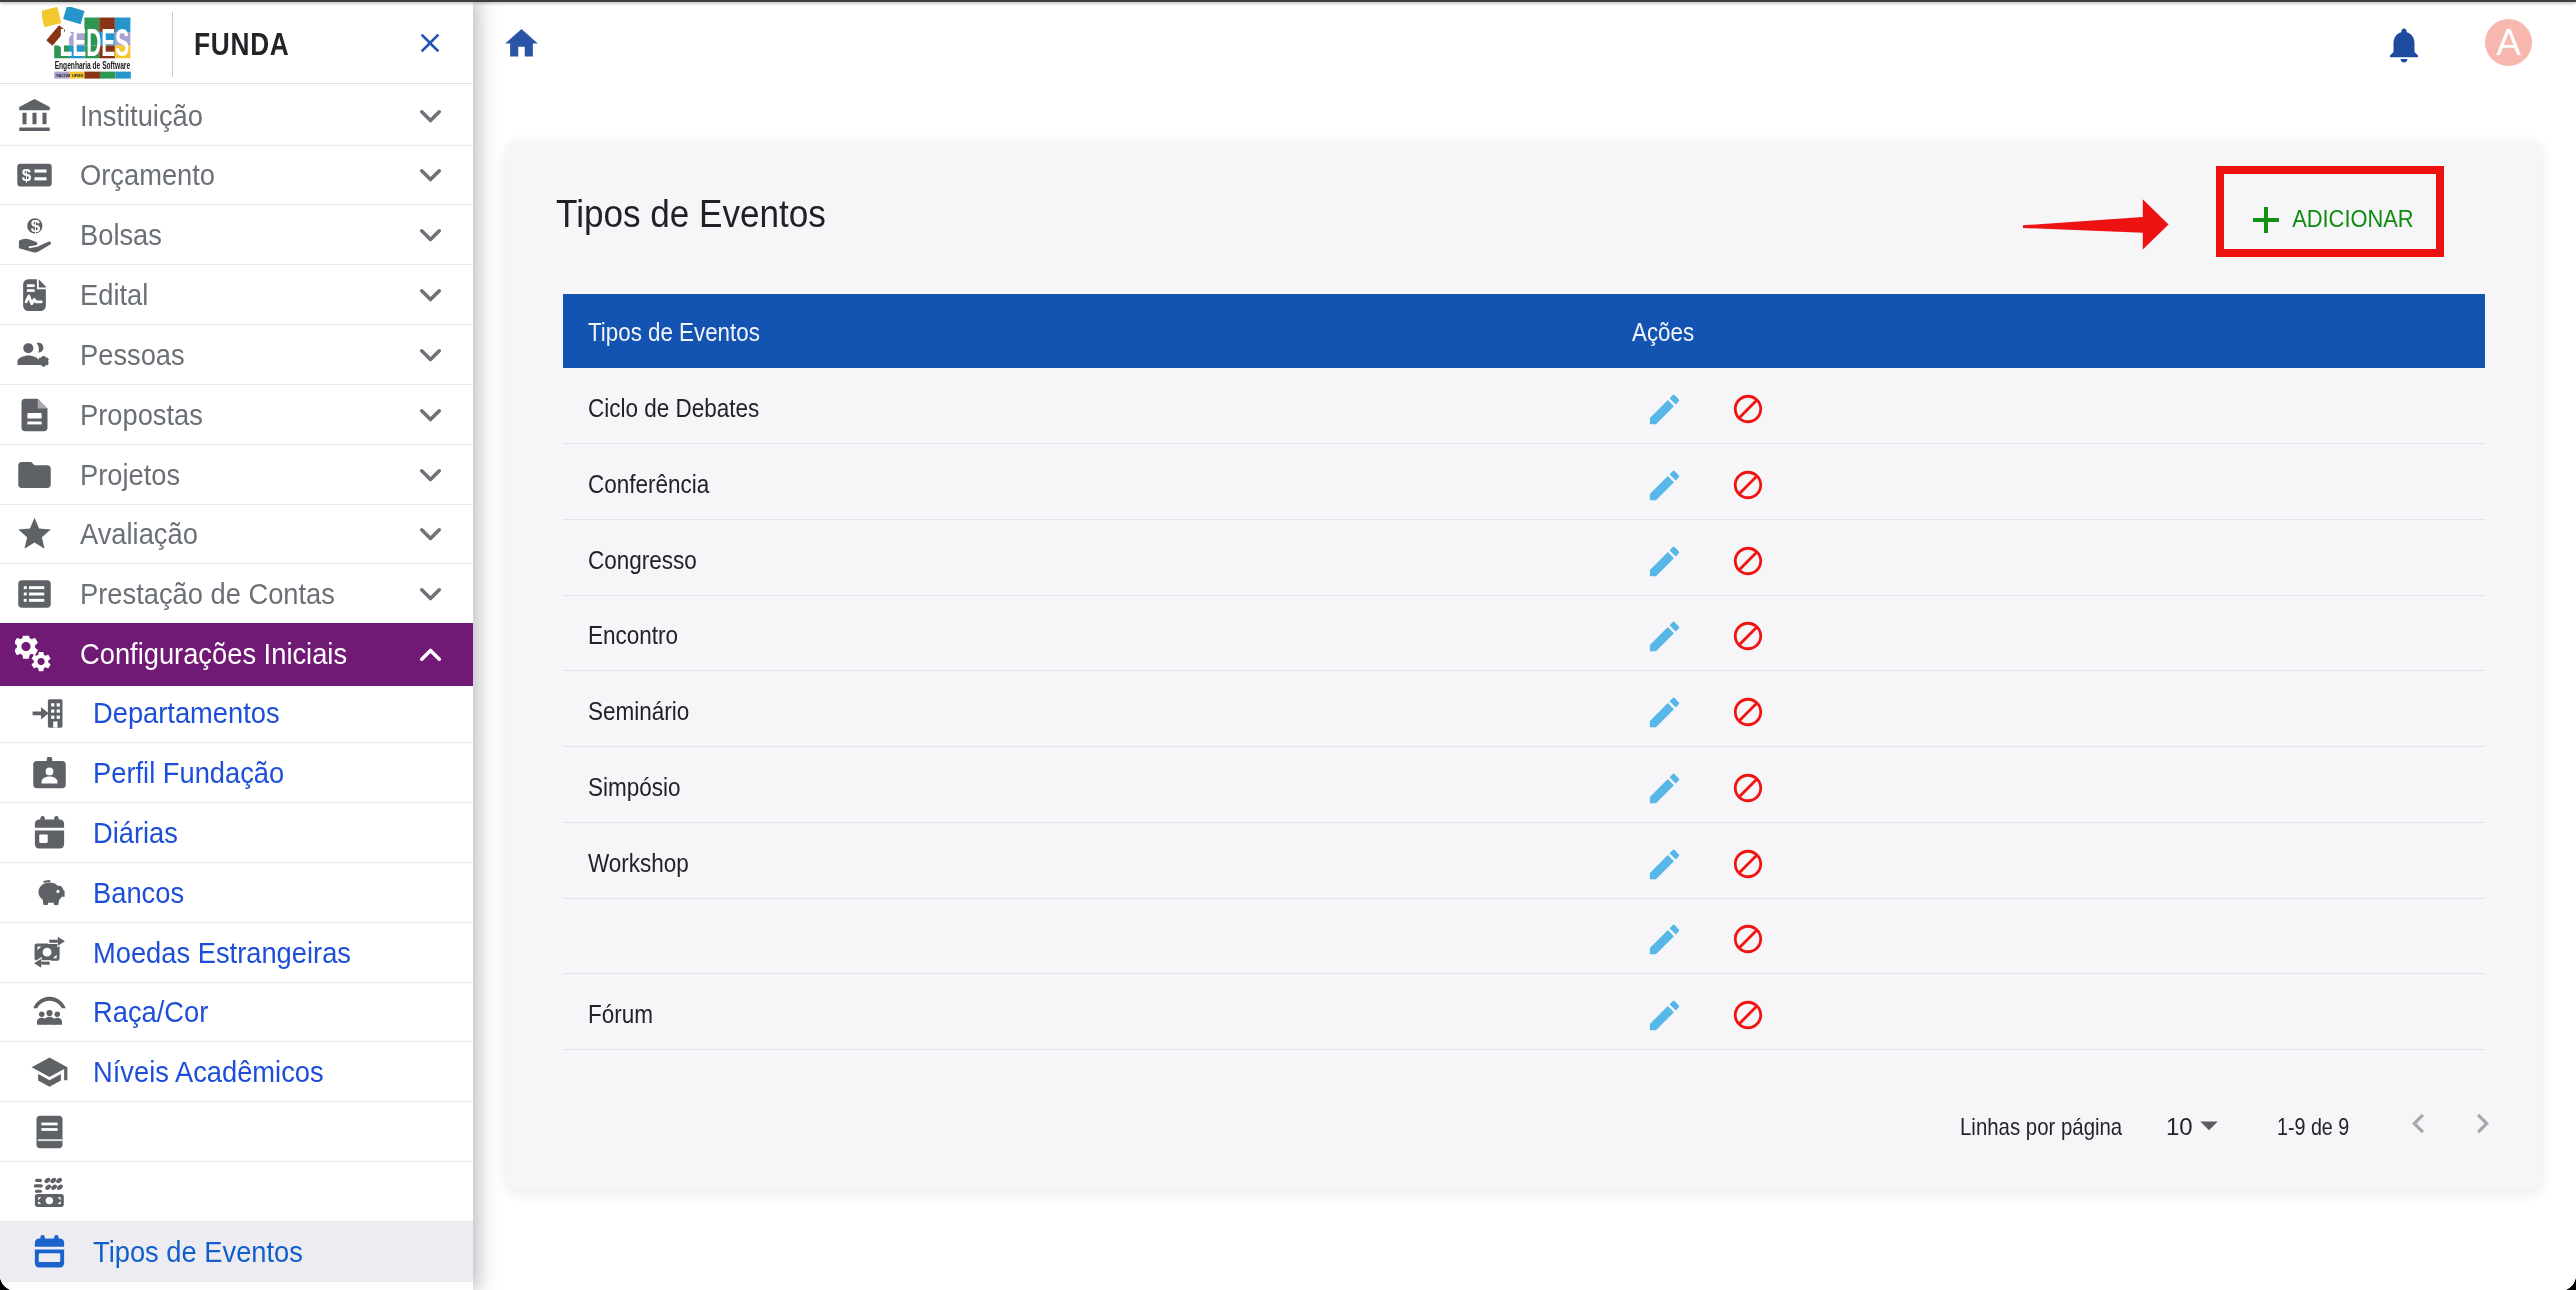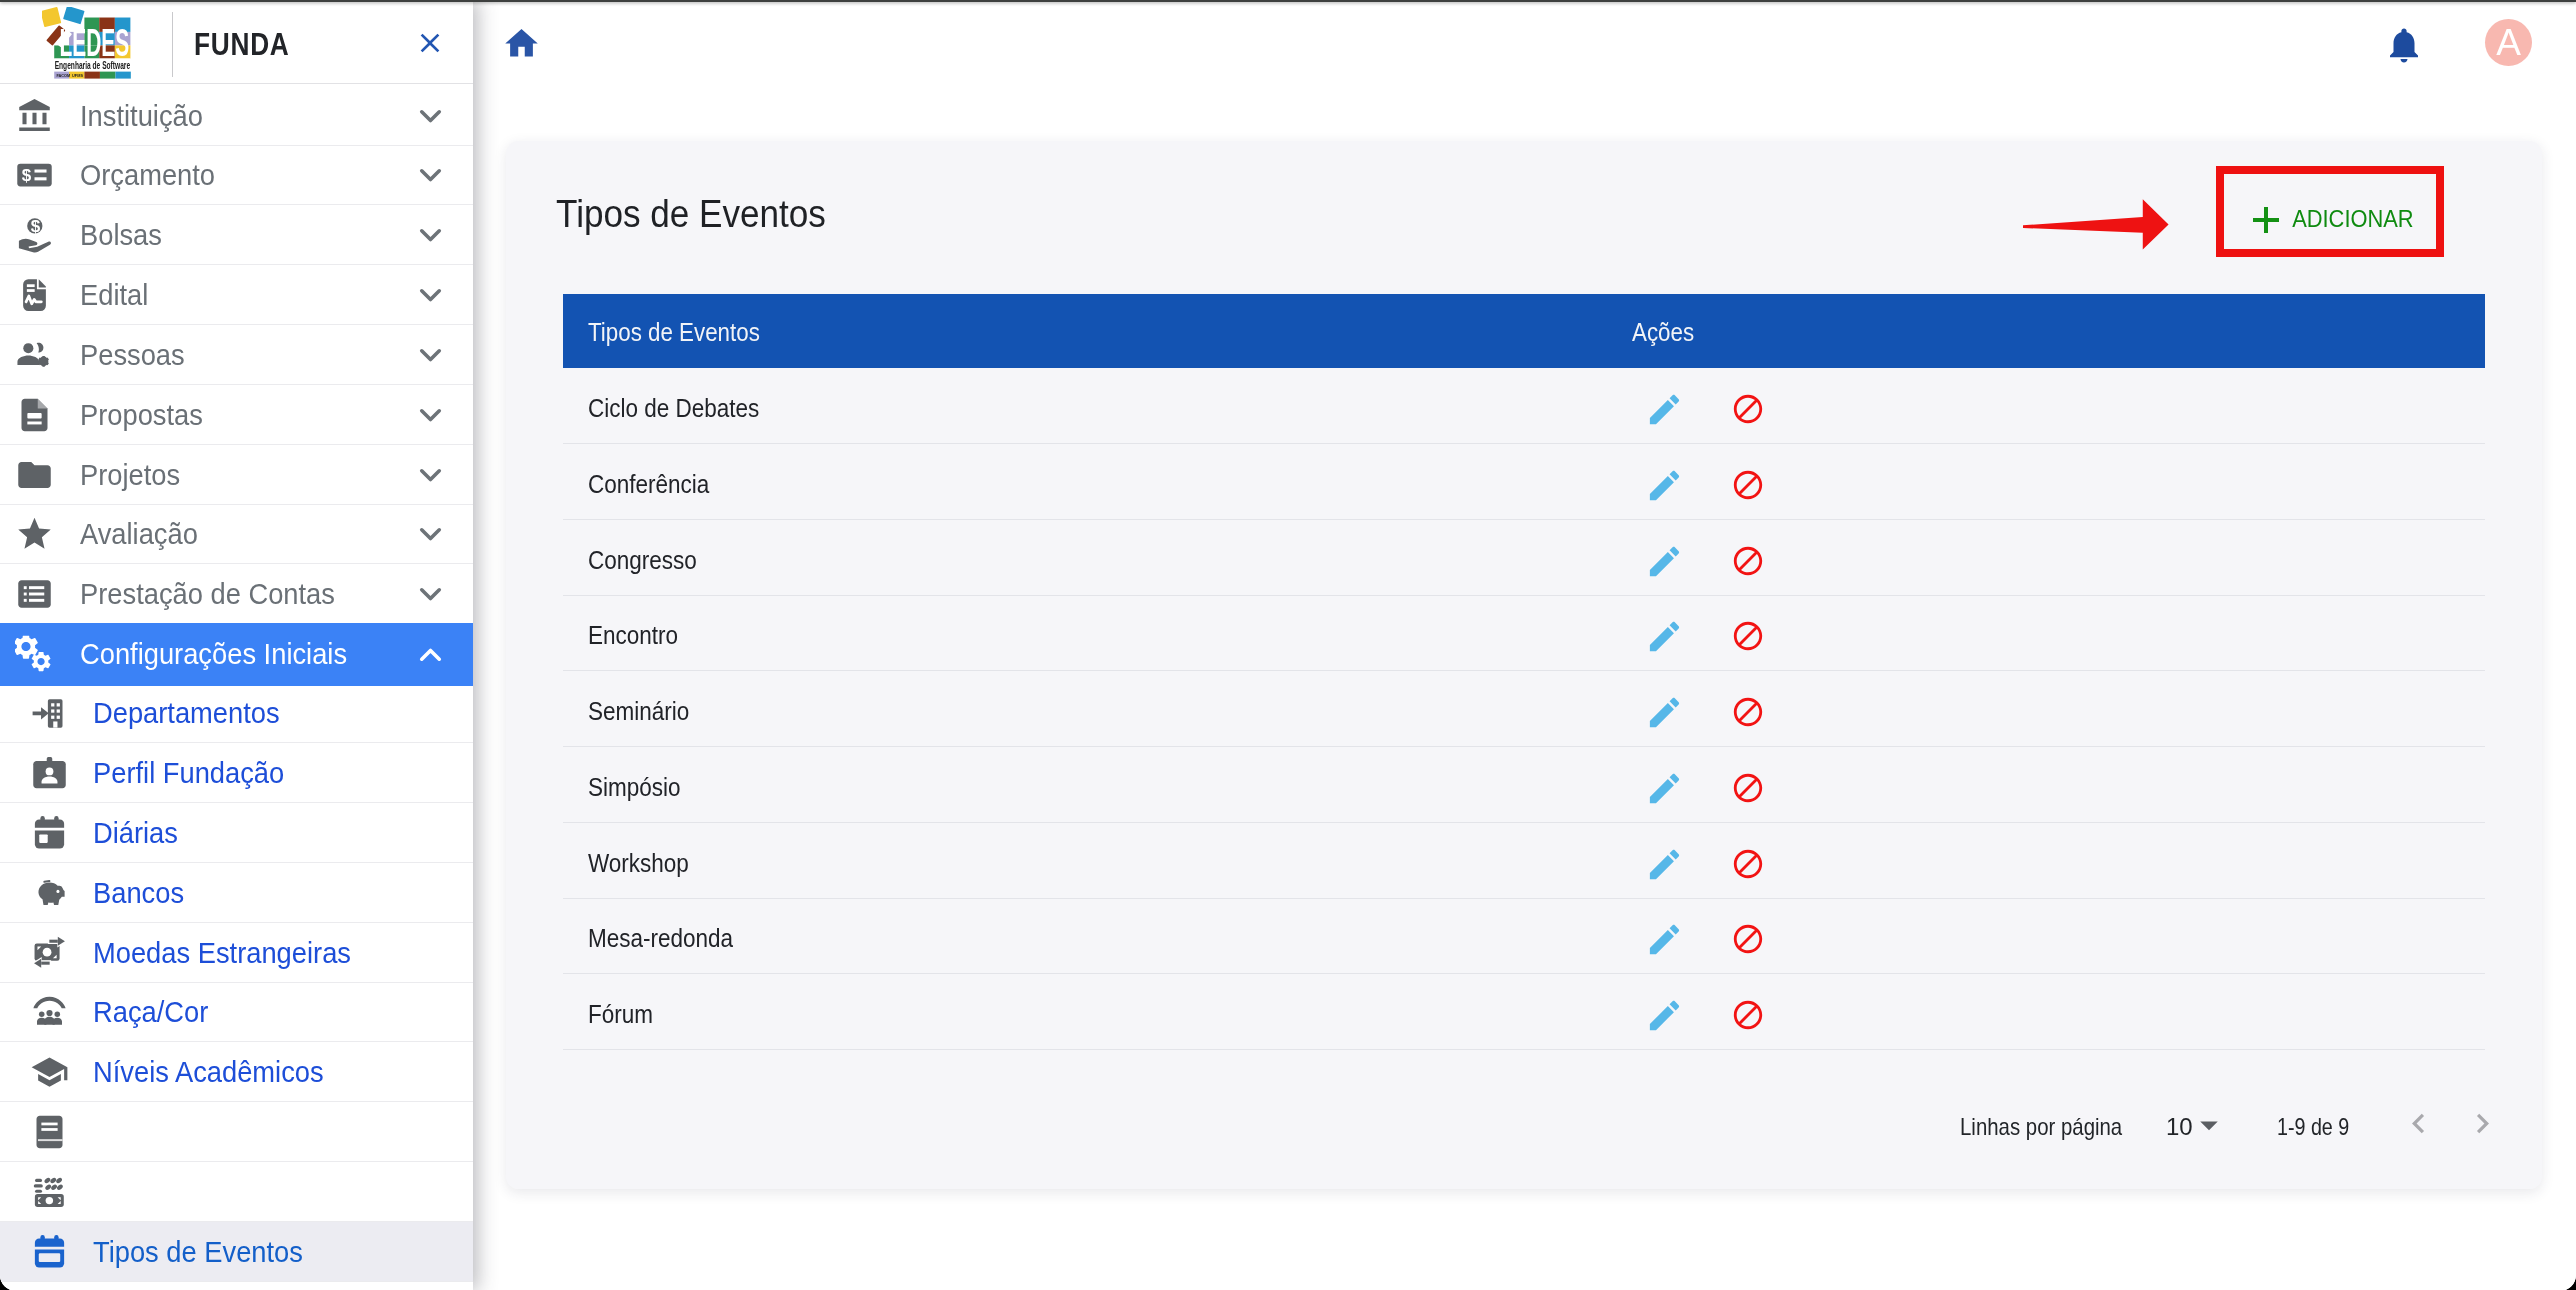--- a/index.html
+++ b/index.html
@@ -44,21 +44,21 @@
 #sbhead{position:absolute;left:0;top:0;width:473px;height:84px;border-bottom:1.3px solid #e2e2e5}
 #vline{position:absolute;left:172px;top:12.3px;width:1.3px;height:65px;background:#c9c9cc}
 #funda{position:absolute;left:194px;top:26px;font-size:32px;font-weight:bold;color:#222428;transform:scaleX(.82);transform-origin:0 0;letter-spacing:0.9px}
 #closex{position:absolute;left:414px;top:27px;color:#2256b2}
 .mi{position:absolute;left:0;width:473px;height:60px;border-bottom:1.3px solid #ebebee;color:#5e6266}
 .mi .t{position:absolute;left:80px;top:0;line-height:59px;font-size:30px;color:#6a7076;white-space:nowrap}
 .mi svg.ic{position:absolute;left:15.3px;top:50%;transform:translateY(-50%);width:39px;height:39px}
 .mi svg.ch{position:absolute;left:411px;top:50%;transform:translateY(-50%);color:#6d7378}
 .sub svg.ic{left:30px}
 .sub .t{left:93px;color:#1d4ed8}
-#cfg{background:#3b82f6;border-bottom:none;color:#fff;height:63px}
+#cfg{background:#701a75;border-bottom:none;color:#fff;height:63px}
 #cfg .t{color:#fff;line-height:61px}
 #cfg svg.ch{color:#fff}
 #tipos{background:#ececf2;color:#1a63cd}
 #tipos .t{color:#135fc9}
 </style></head>
 <body>
 <svg width="0" height="0" style="position:absolute">
 <defs>
 <symbol id="s-chevd" viewBox="0 0 24 24">
         <path d="M6.6 9.4 12 14.8l5.4-5.4" fill="none" stroke="currentColor" stroke-width="2.2" stroke-linecap="round" stroke-linejoin="round"></path>
@@ -318,21 +318,20 @@
 <div class="trow" style="top:682px">
             <span class="nm"><span class="sx">Workshop</span></span>
             <svg class="ed" width="39" height="39" viewBox="0 0 24 24">
               <use href="#s-pencil"></use>
             </svg>
             <svg class="bl" width="34" height="34" viewBox="0 0 24 24">
               <use href="#s-block"></use>
             </svg>
           </div>
 <div class="trow" style="top:757px">
-            <span class="nm"><span class="sx">Mesa-redonda</span></span>
             <svg class="ed" width="39" height="39" viewBox="0 0 24 24">
               <use href="#s-pencil"></use>
             </svg>
             <svg class="bl" width="34" height="34" viewBox="0 0 24 24">
               <use href="#s-block"></use>
             </svg>
           </div>
 <div class="trow" style="top:833px">
             <span class="nm"><span class="sx">Fórum</span></span>
             <svg class="ed" width="39" height="39" viewBox="0 0 24 24">

